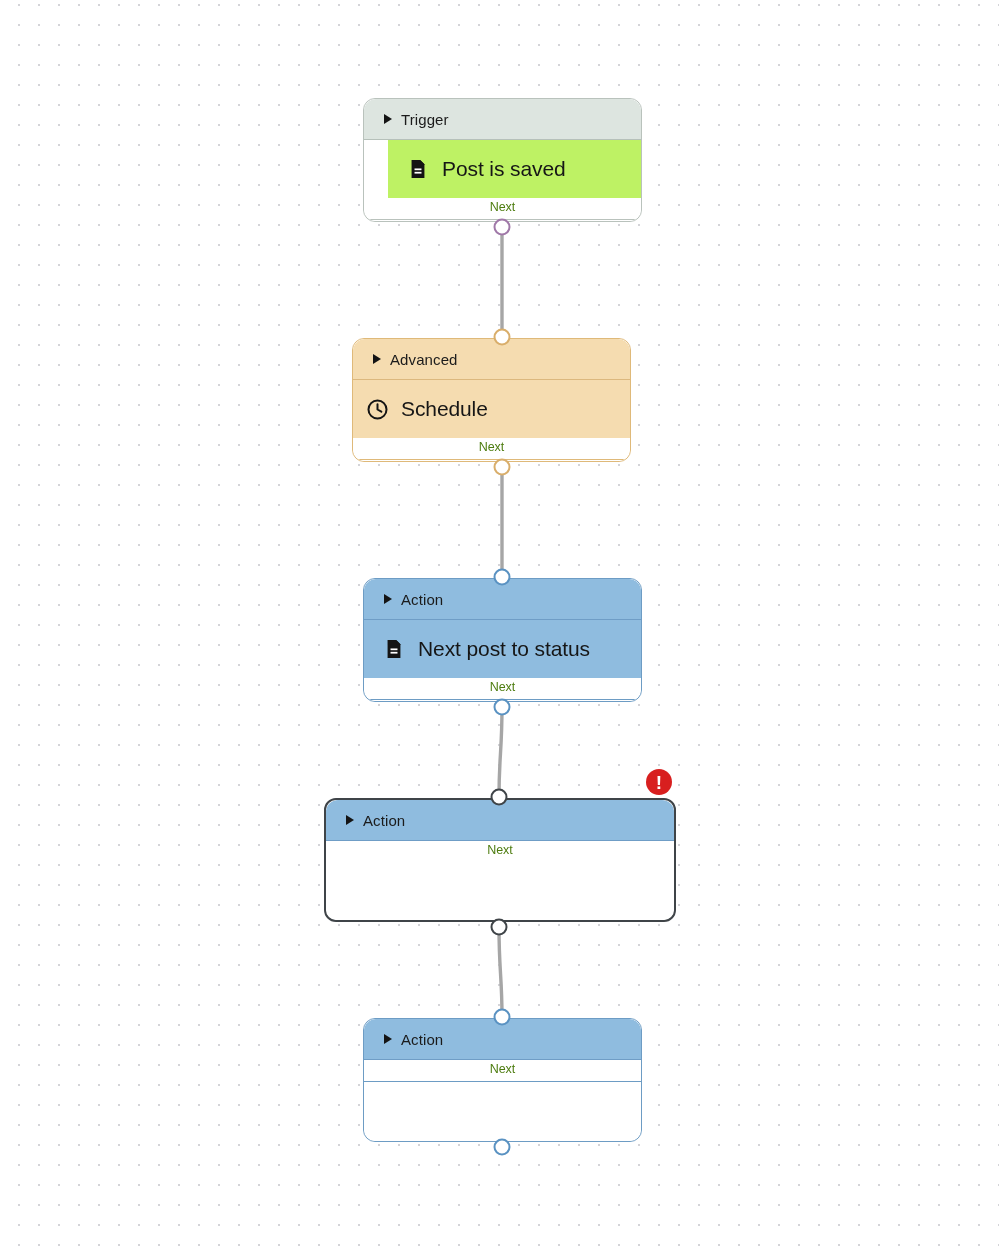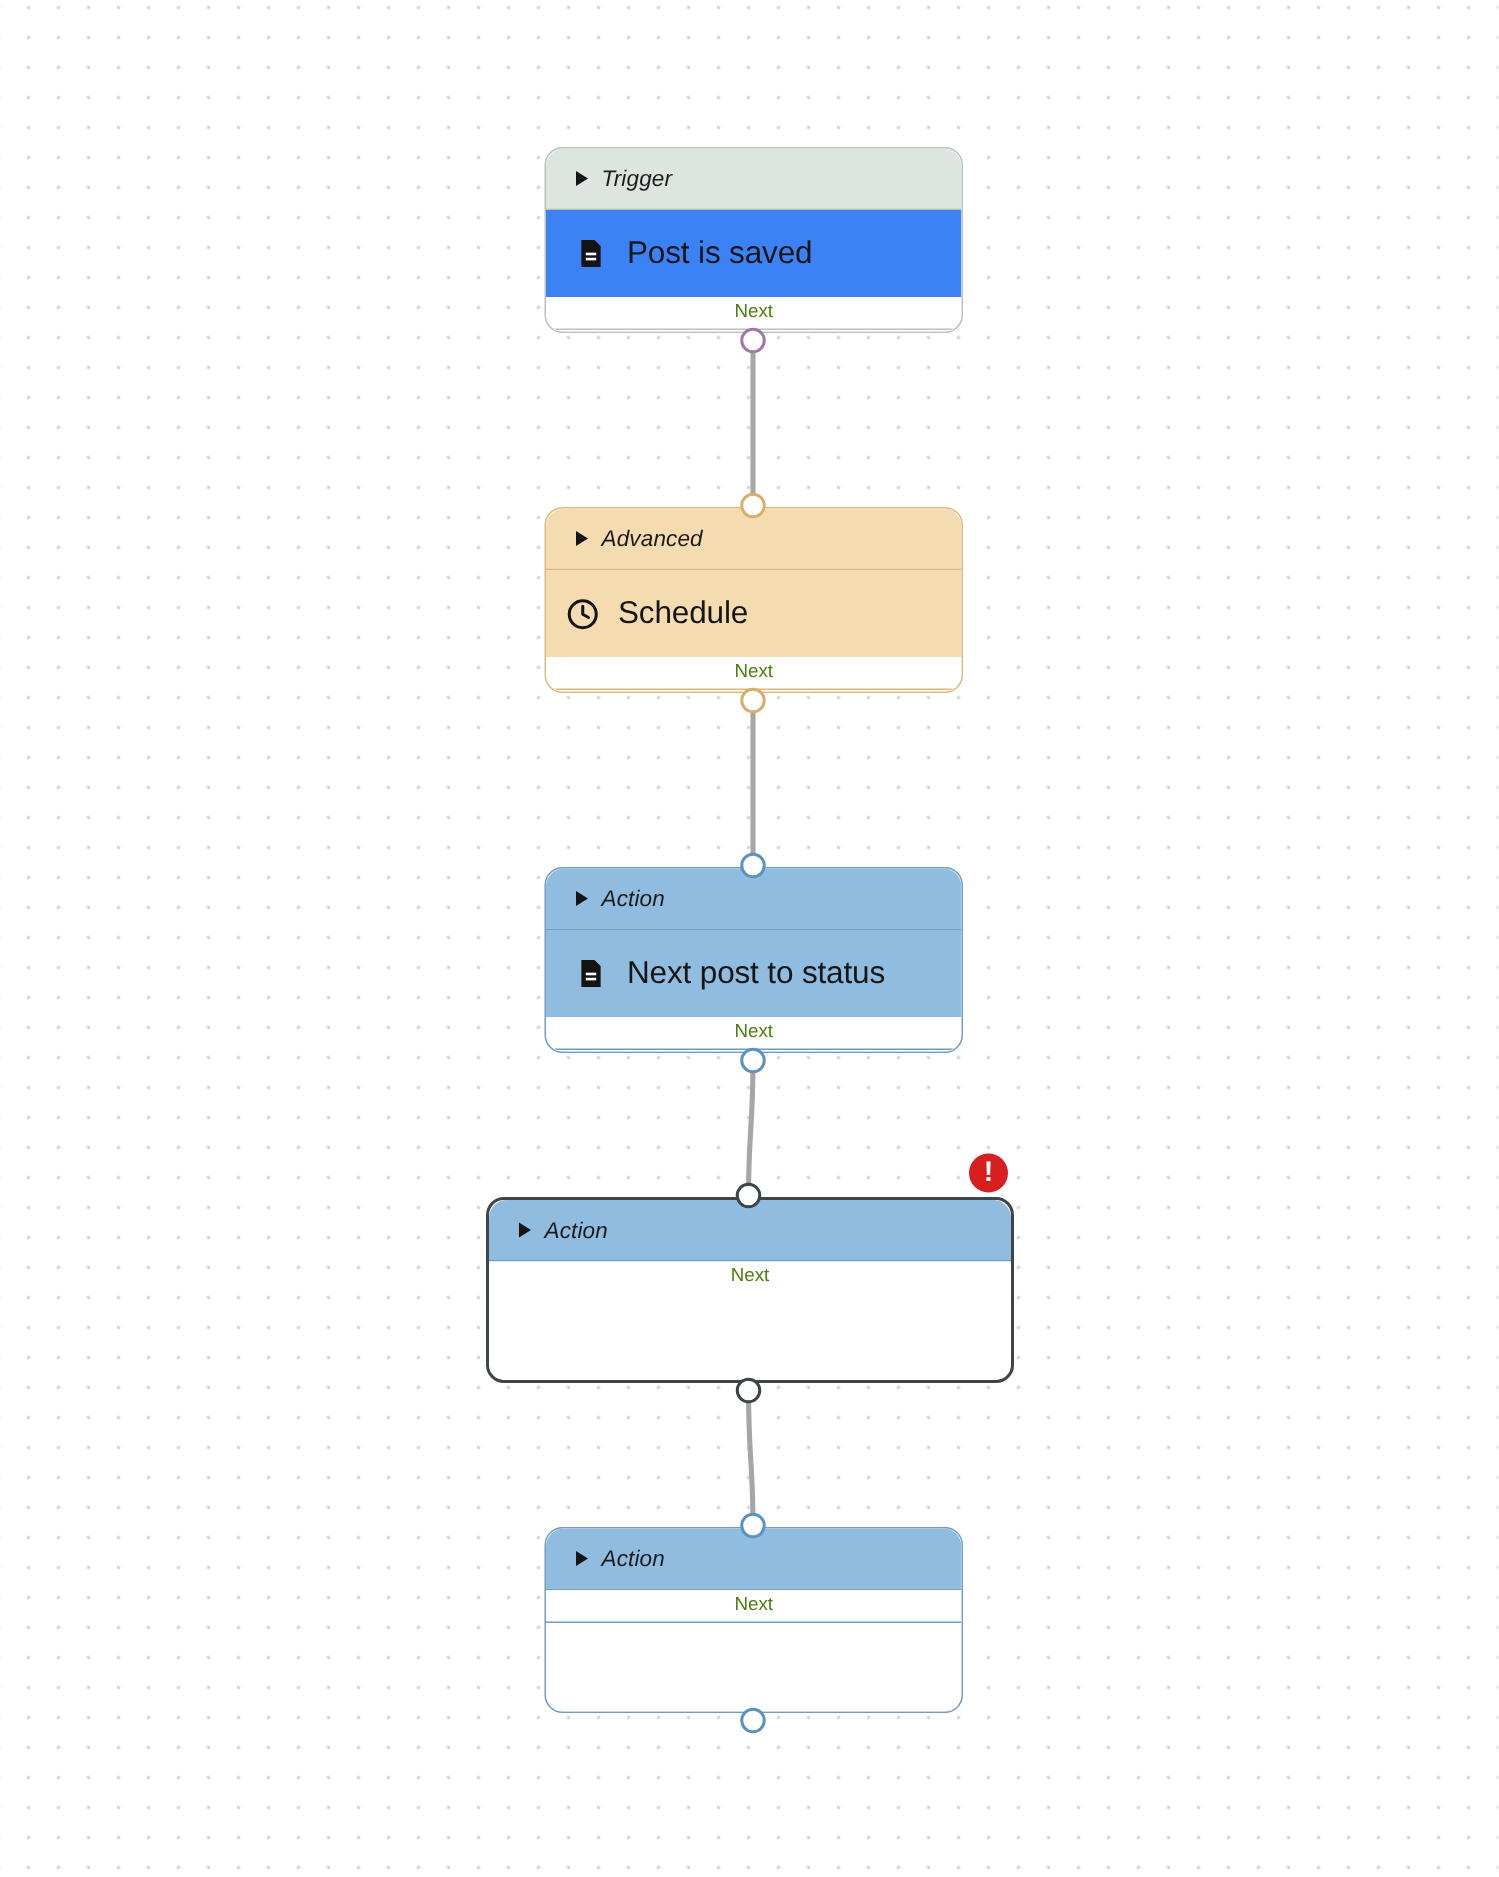--- a/index.html
+++ b/index.html
@@ -54,21 +54,20 @@
 
   .node-header {
     display: flex;
     align-items: center;
     height: 40px;
     padding-left: 20px;
     box-sizing: border-box;
     font-size: 15px;
     color: #1b1b1b;
     letter-spacing: 0.1px;
-    font-style: italic;
   }
 
   .disclosure {
     width: 0;
     height: 0;
     border-left: 8px solid #141414;
     border-top: 5.5px solid transparent;
     border-bottom: 5.5px solid transparent;
     margin-right: 9px;
     flex: none;
@@ -124,21 +123,21 @@
     position: absolute;
     left: 0;
     right: 0;
     top: 21px;
     height: 1px;
   }
 
   
   .node.trigger { border: 1px solid #b9c2bc; }
   .node.trigger .node-header { background: #dde5e0; }
-  .node.trigger .node-body   { background: #3b82f6; }
+  .node.trigger .node-body   { background: #bef264; margin-left: 24px; }
   .node.trigger .node-divider{ background: #b6c0ba; }
   .node.trigger .footer-rule { background: #b9c2bc; }
 
   .node.advanced { border: 1px solid #dfb979; }
   .node.advanced .node-header { background: #f5dcb0; }
   .node.advanced .node-body   { background: #f5dcb0; padding-left: 12px; }
   .node.advanced .node-divider{ background: #dcb87e; }
   .node.advanced .footer-rule { background: #dfb979; }
 
   .node.action { border: 1px solid #6d9cc4; }
@@ -219,21 +218,21 @@
               </svg>
             </span>
             <span class="node-title">Post is saved</span>
           </div>
           <div class="node-footer">
             <div class="footer-label">Next</div>
             <div class="footer-rule"></div>
           </div>
         </div>
       </div>
-      <div class="node advanced" style="left: 363px; top: 338px; width: 279px; height: 124px;">
+      <div class="node advanced" style="left: 352px; top: 338px; width: 279px; height: 124px;">
         <div class="node-inner">
           <div class="node-header">
             <span class="disclosure"></span>
             <span>Advanced</span>
           </div>
           <div class="node-divider"></div>
           <div class="node-body">
             <span class="node-icon">
               <svg width="23" height="23" viewBox="0 0 24 24" aria-hidden="true">
                 <circle cx="12" cy="12" r="9.4" fill="none" stroke="#141414" stroke-width="2.1"></circle>

